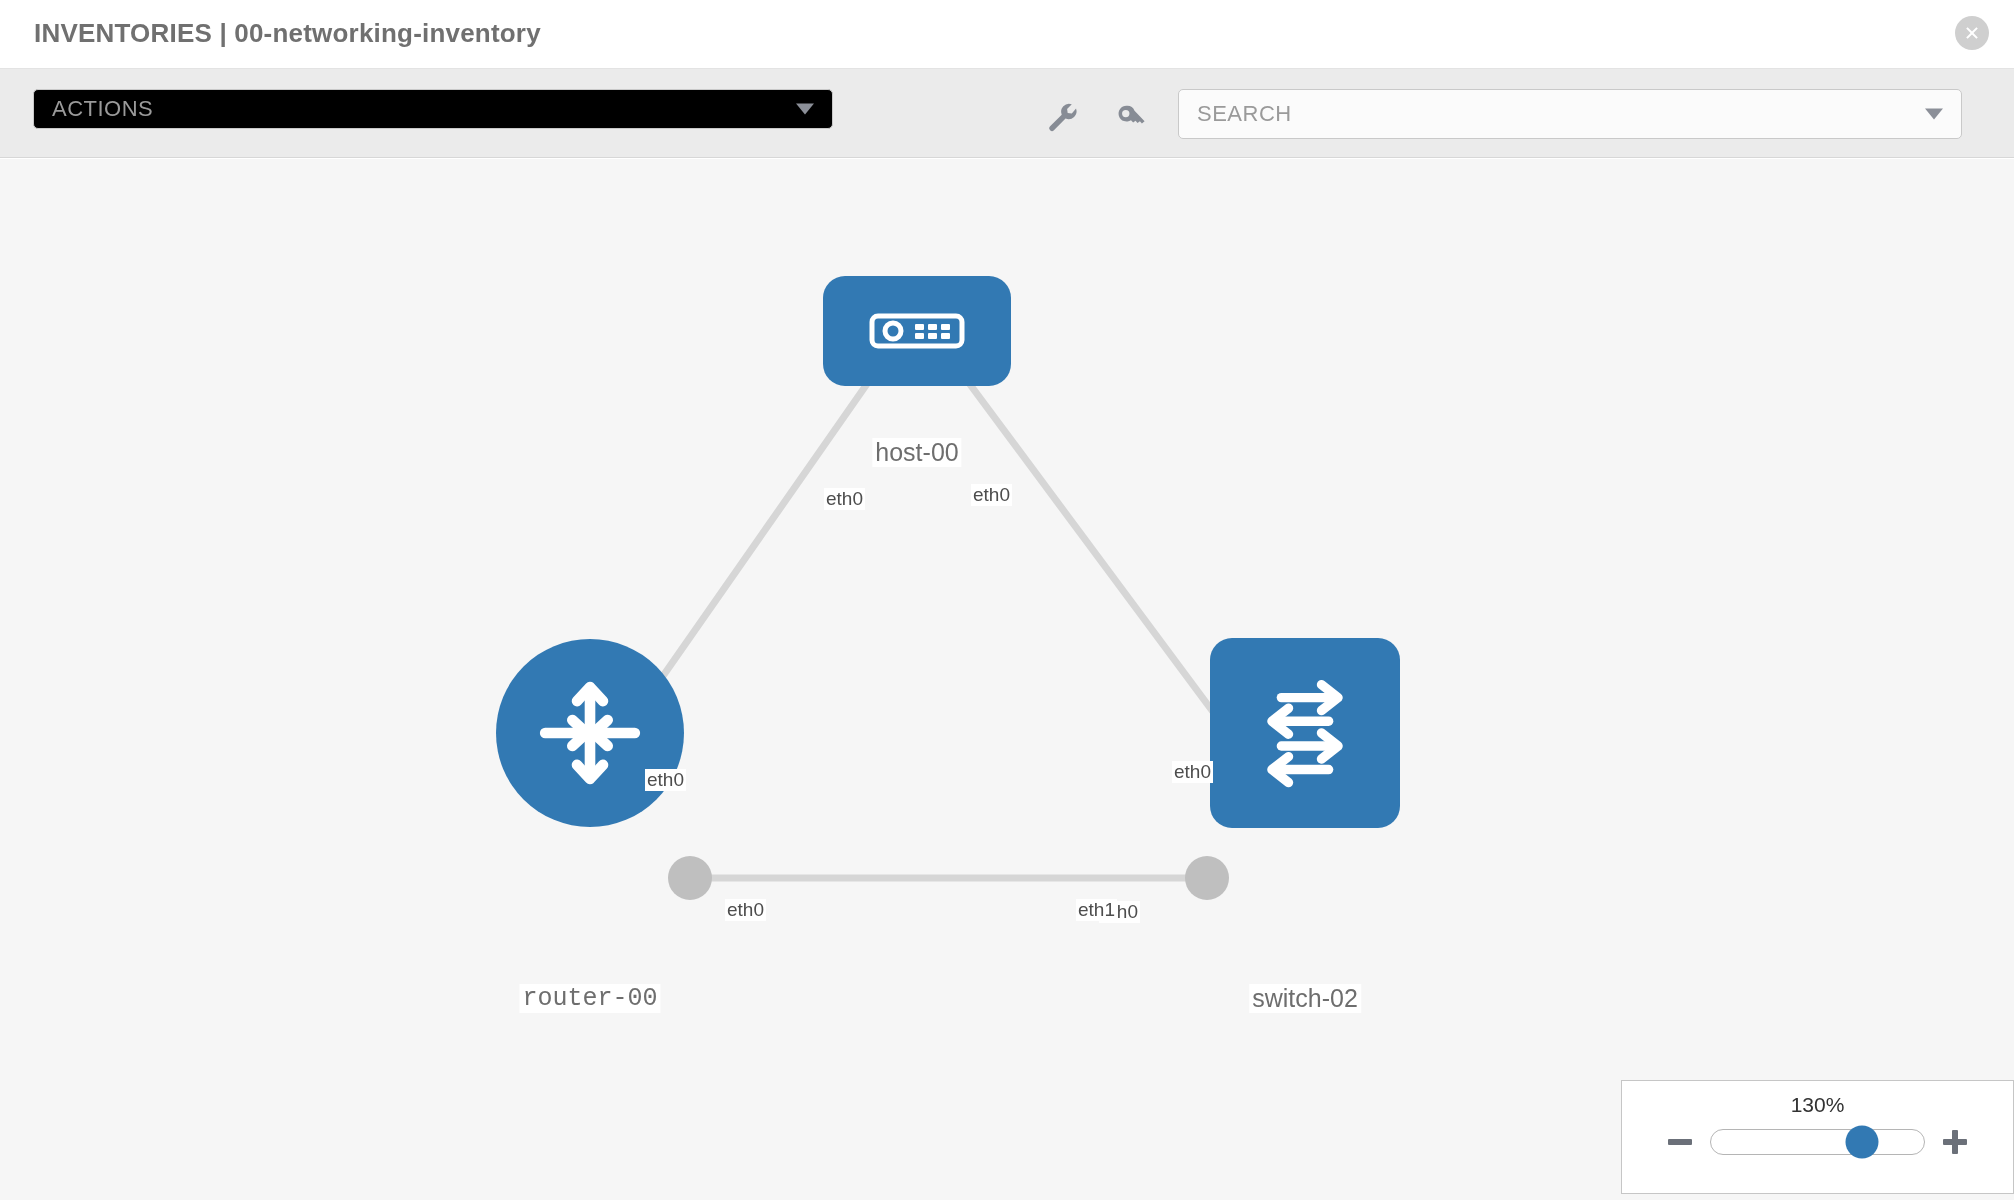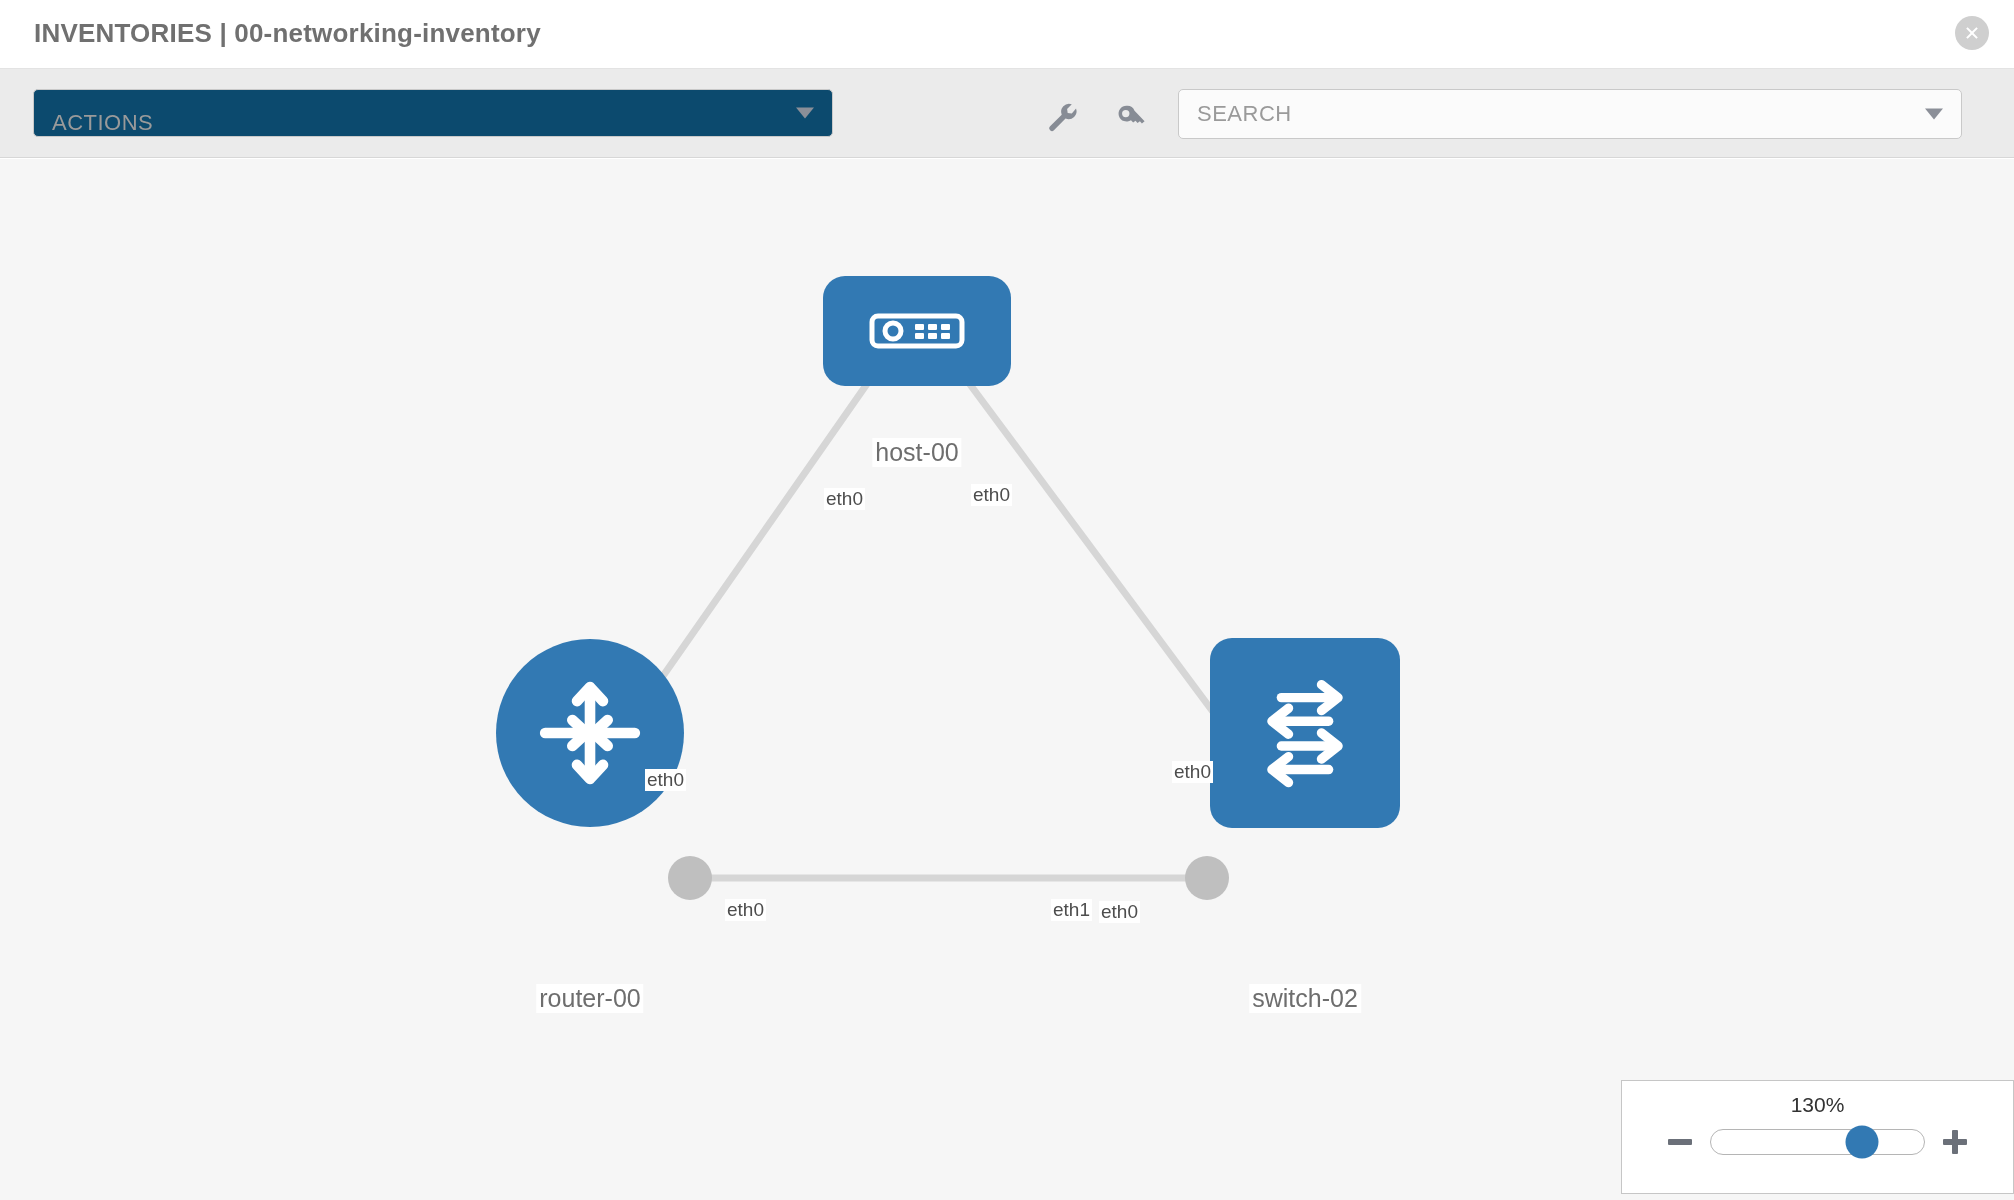--- a/index.html
+++ b/index.html
@@ -33,25 +33,25 @@
   .close-btn svg { display: block; }
 
   
   .toolbar {
     position: absolute; left: 0; top: 69px; width: 2014px; height: 89px;
     background: #ebebeb;
     border-bottom: 1px solid #d7d7d7;
   }
   .actions-select {
     position: absolute; left: 33px; top: 20px;
-    width: 800px; height: 48px;
-    background: #0c4a6e;
+    width: 800px; height: 40px;
+    background: #000000;
     border: 1px solid #c9c9c9;
     border-radius: 5px;
-    display: flex; align-items: flex-end;
+    display: flex; align-items: center;
     cursor: pointer;
   }
   .actions-label {
     margin-left: 18px; font-size: 22px; color: #9a9a9a; letter-spacing: 0.5px;
   }
   .sel-caret {
     position: absolute; right: 18px; top: 50%; transform: translateY(-50%);
     width: 0; height: 0;
     border-left: 9px solid transparent;
     border-right: 9px solid transparent;
@@ -243,21 +243,21 @@
 
             <line x1="12" y1="50" x2="46" y2="50"></line>
             <polyline points="35,39 47,50 35,61"></polyline>
 
             <line x1="88" y1="50" x2="54" y2="50"></line>
             <polyline points="65,39 53,50 65,61"></polyline>
           </g>
         </svg>
       </div>
     </div>
-    <div class="node-label" style="left:590px; top:825px;">router-00</div>
+    <div class="node-label" style="left:590px; top:825px;font-family:Liberation Mono, monospace;">router-00</div>
 
     <div class="node" style="left:1210px; top:479px;">
       <div class="node-shape rounded" style="width:190px; height:190px;">
         <svg width="118" height="118" viewBox="0 0 100 100" aria-hidden="true">
           <g stroke="#ffffff" stroke-width="8" stroke-linecap="round" stroke-linejoin="round" fill="none">
             <line x1="30" y1="20" x2="76" y2="20"></line>
             <polyline points="64,9 78,20 64,31"></polyline>
             <line x1="70" y1="40" x2="24" y2="40"></line>
             <polyline points="36,29 22,40 36,51"></polyline>
             <line x1="30" y1="61" x2="76" y2="61"></line>
@@ -272,21 +272,21 @@
 
     <div class="iface-label" style="left:824px; top:297px;">eth0</div>
     <div class="iface-label" style="left:645px; top:578px;">eth0</div>
 
     <div class="iface-label" style="left:971px; top:293px;">eth0</div>
     <div class="iface-label" style="left:1172px; top:570px;">eth0</div>
 
     <div class="iface-label" style="left:725px; top:708px;">eth0</div>
 
     <div class="iface-label" style="left:1099px; top:710px;">eth0</div>
-    <div class="iface-label" style="left:1051px; top:708px;">eth1</div>
+    <div class="iface-label" style="left:1076px; top:708px;">eth1</div>
 
   </div>
 
   <div class="zoom-panel">
     <div class="zoom-value">130%</div>
     <div class="zoom-row">
       <div class="zoom-btn">
         <span class="bar-h"></span>
       </div>
       <div class="zoom-track">

